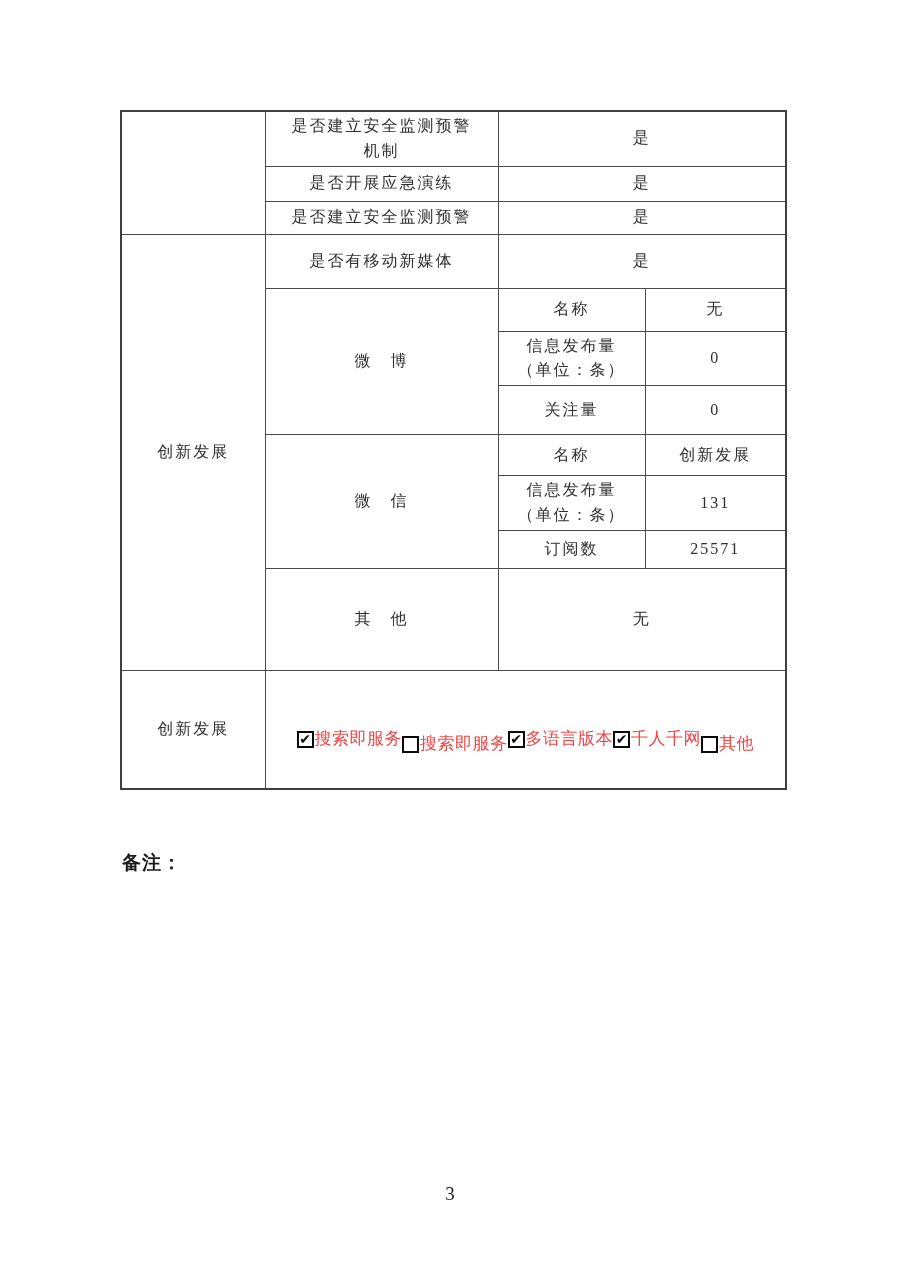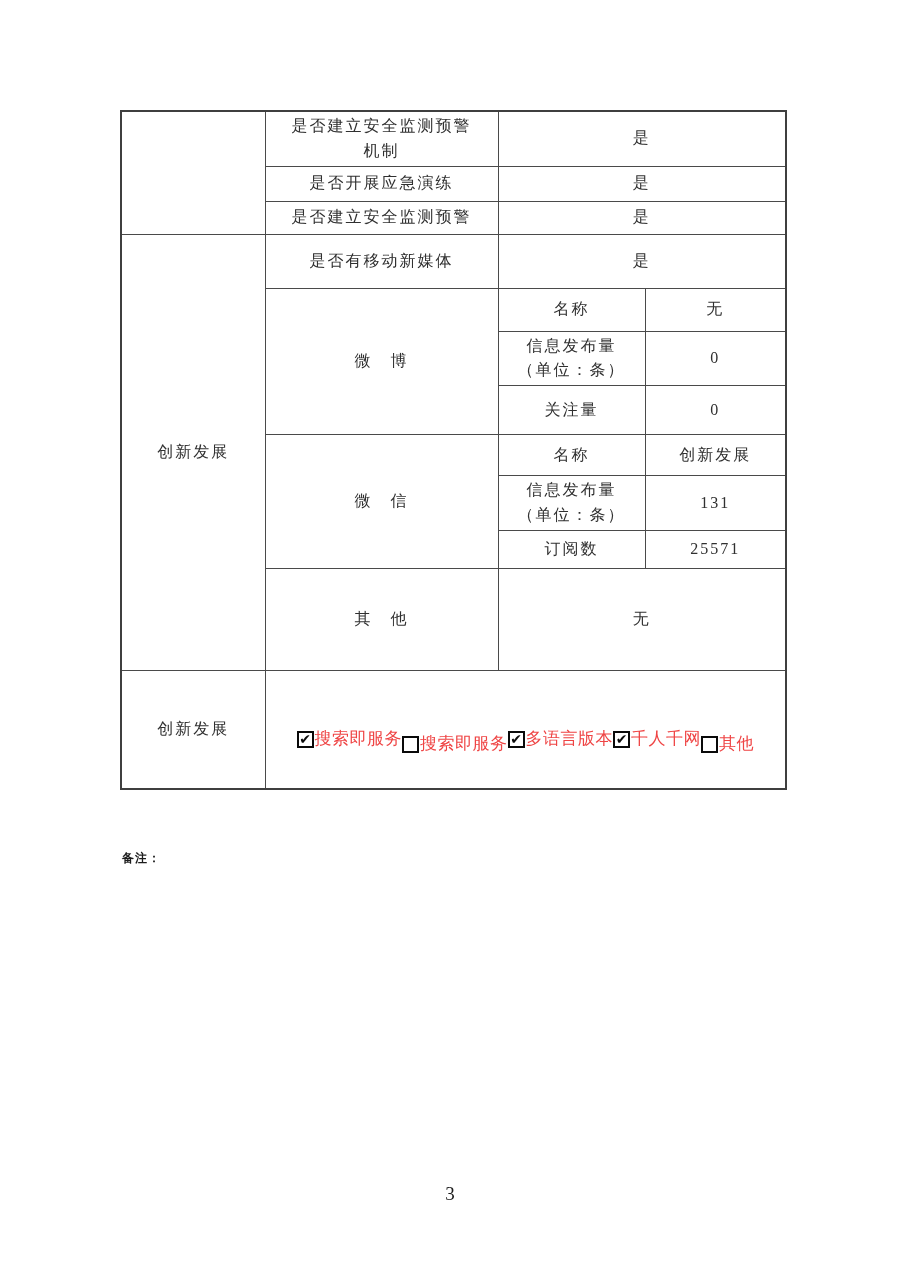--- a/index.html
+++ b/index.html
@@ -56,21 +56,21 @@
     font-size:17px;
     letter-spacing:0.5px;
     color:#ef4444;
   }
   
   .remarks{
     position:absolute;
     left:122px; top:850px;
     font-family:"Liberation Sans","DejaVu Sans",sans-serif;
     font-weight:bold;
-    font-size:12px;
+    font-size:19px;
     letter-spacing:1px;
     color:#1c1c1c;
   }
   .pageno{
     position:absolute;
     left:0; right:0;
     top:1183px;
     text-align:center;
     font-size:19px;
     color:#1c1c1c;

